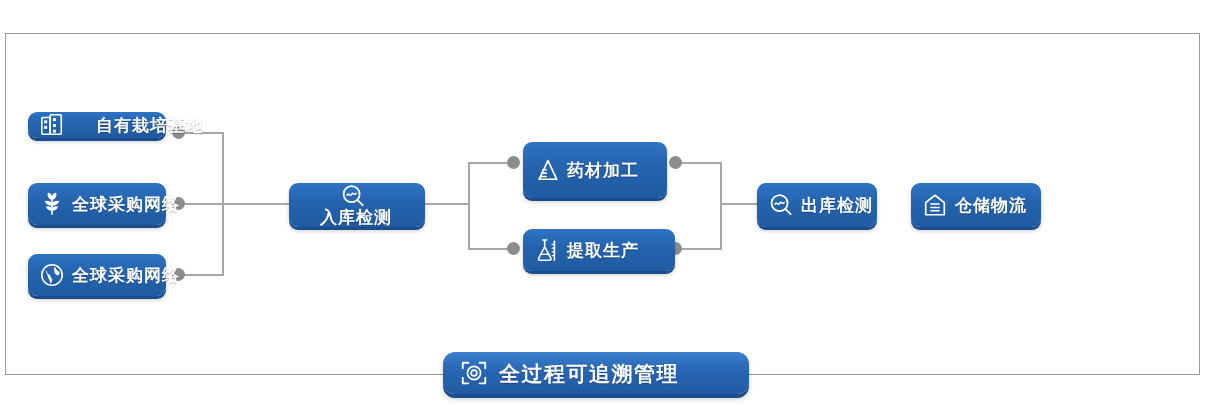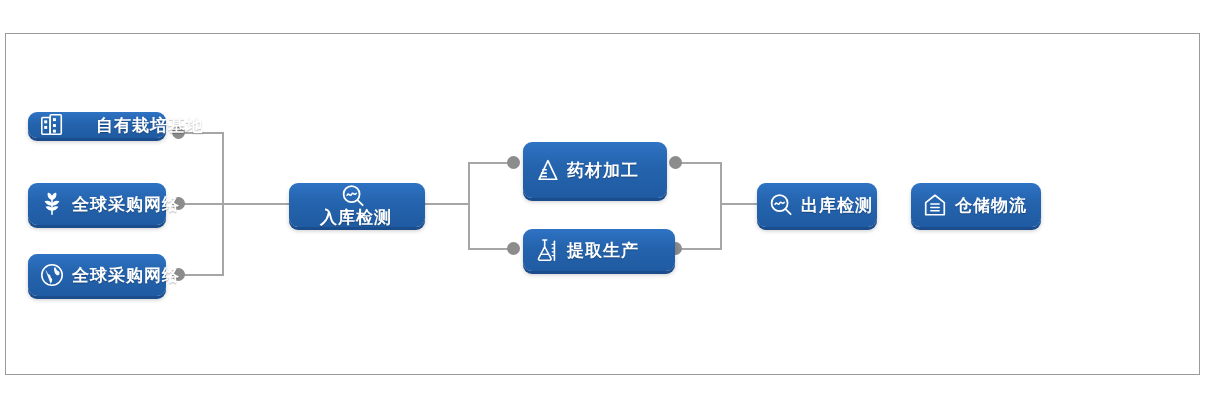--- a/index.html
+++ b/index.html
@@ -190,14 +190,25 @@
 
   <div class="pill" id="box-storage">
     <svg class="glyph" viewBox="0 0 28 28" fill="none" stroke="#ffffff" stroke-width="1.8" stroke-linejoin="round">
       <path d="M4 11.5 L14 3.5 L24 11.5 L24 24.5 L4 24.5 Z"></path>
       <path d="M9.5 13 L18.5 13 M9.5 16.6 L18.5 16.6 M9.5 20.2 L18.5 20.2" stroke-width="1.6" stroke-linecap="round"></path>
     </svg>
     <span class="txt">仓储物流</span>
   </div>
 
 
+  <div class="pill banner" id="banner-bottom">
+    <svg class="glyph" viewBox="0 0 32 32" fill="none" stroke="#ffffff" stroke-width="2" stroke-linecap="round" stroke-linejoin="round">
+      <path d="M4 11 L4 5 L10 5"></path>
+      <path d="M22 5 L28 5 L28 11"></path>
+      <path d="M28 21 L28 27 L22 27"></path>
+      <path d="M10 27 L4 27 L4 21"></path>
+      <circle cx="16" cy="16" r="7" stroke-width="1.8"></circle>
+      <circle cx="16" cy="16" r="3" stroke-width="1.8"></circle>
+    </svg>
+    <span class="txt">全过程可追溯管理</span>
+  </div>
 
 </div>
 
 </body></html>

